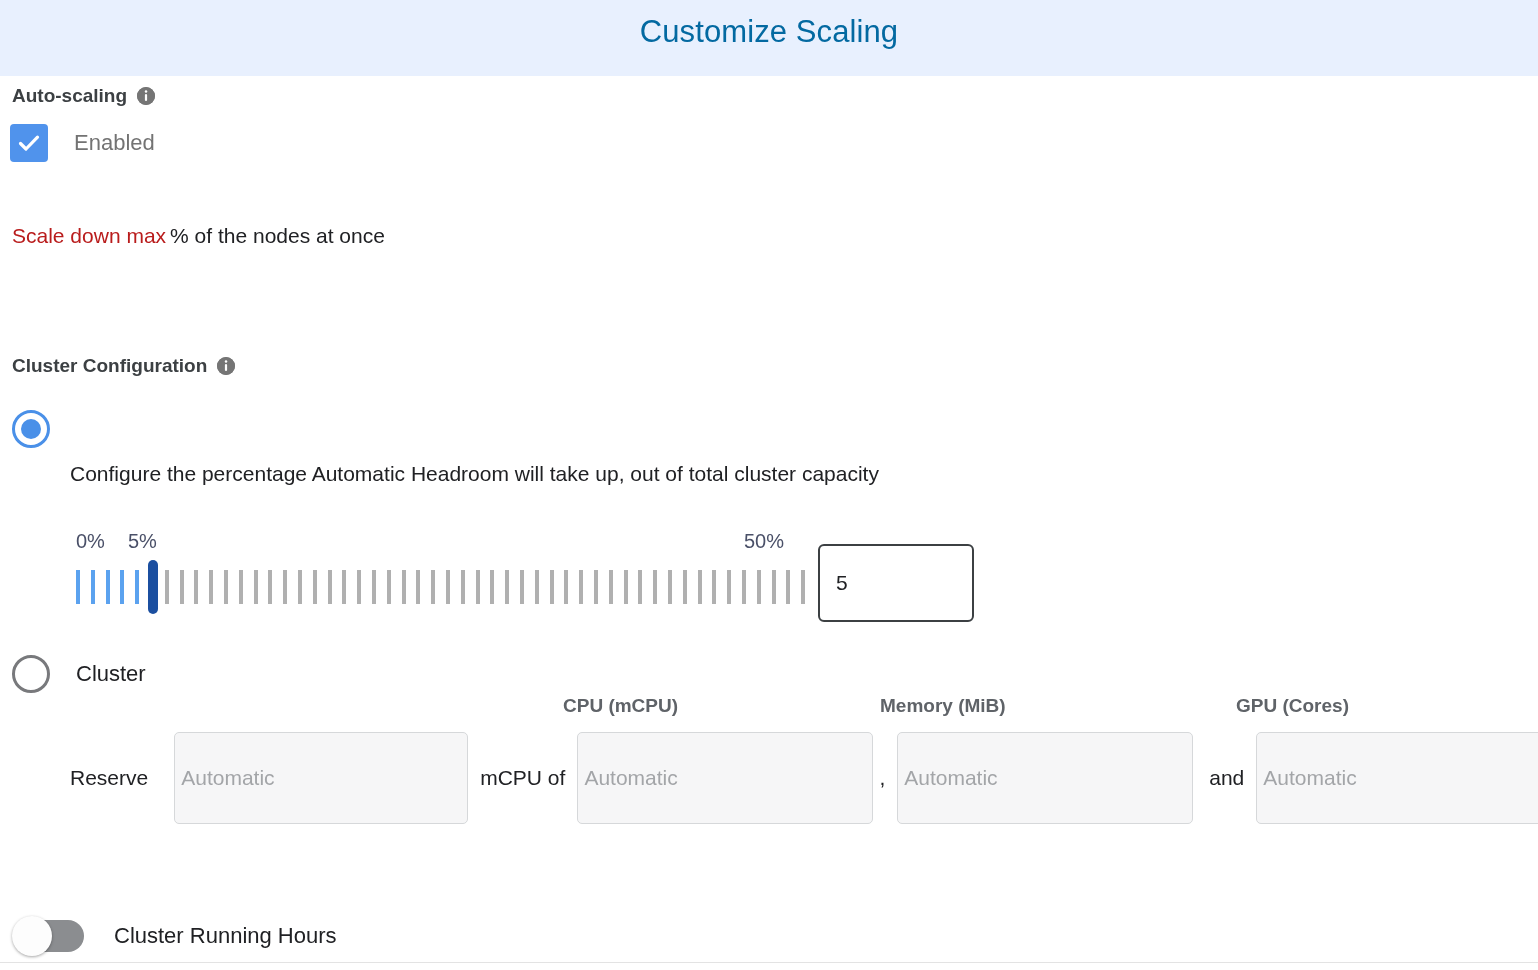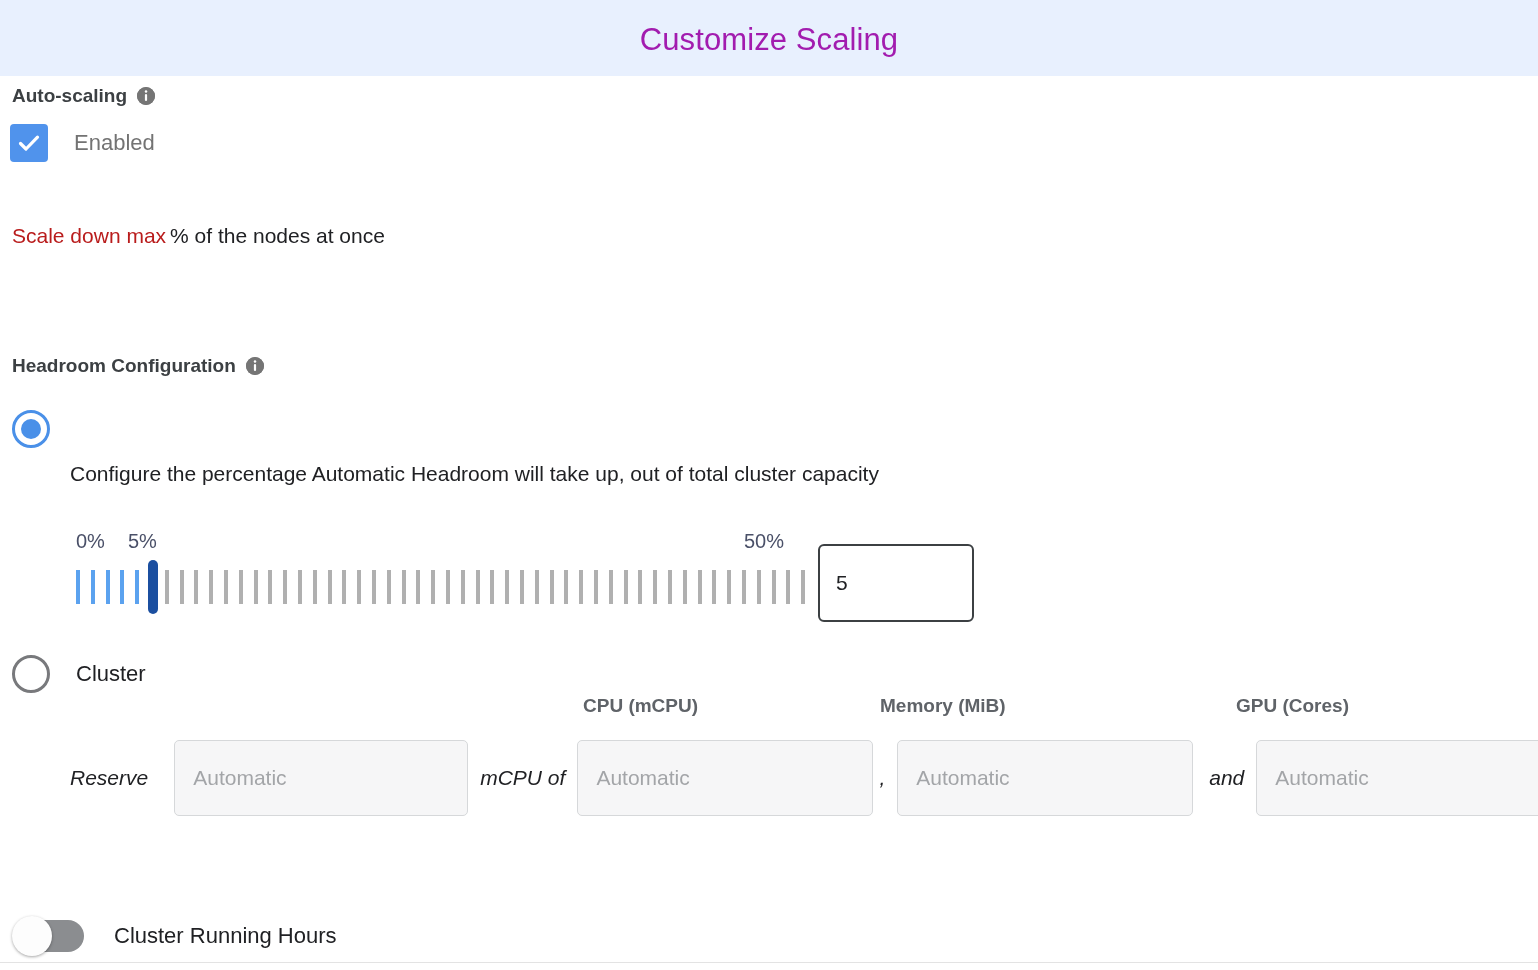--- a/index.html
+++ b/index.html
@@ -23,24 +23,24 @@
     position: absolute;
     left: 0; top: 0;
     width: 1538px;
     height: 76px;
     background: #e8f0fe;
     display: flex;
     align-items: flex-start;
     justify-content: center;
   }
   .dialog-title {
-    margin-top: 20px;
+    margin-top: 12px;
     font-size: 31px;
     font-weight: 400;
-    color: #a21caf;
+    color: #0369a1;
     letter-spacing: 0.1px;
     line-height: 40px;
     text-align: center;
   }
 
   
   .section-label {
     display: flex;
     align-items: center;
     gap: 10px;
@@ -205,46 +205,45 @@
   .reserve-block { position: absolute; left: 0; top: 695px; width: 1538px; }
 
   .field-label {
     position: absolute;
     font-size: 19px;
     font-weight: 700;
     color: #5f6368;
     top: 0;
     white-space: nowrap;
   }
-  #label-cpu { left: 563px; margin-left: 20px; }
+  #label-cpu { left: 563px; }
   #label-memory { left: 880px; }
   #label-gpu { left: 1236px; }
 
   .reserve-row {
     position: absolute;
     left: 70px; top: 45px;
     display: flex;
     align-items: center;
     height: 76px;
   }
   .reserve-row .conn {
     font-size: 21px;
     color: #202124;
     white-space: nowrap;
-    font-style: italic;
   }
   .txt-input {
-    height: 76px;
+    height: 92px;
     border: 1px solid #d6d8da;
     border-radius: 5px;
     background: #f6f6f7;
     font-family: "Liberation Sans", sans-serif;
     font-size: 21px;
     color: #202124;
-    padding: 0 18px;
+    padding: 0 6px;
     outline: none;
   }
   .txt-input::placeholder { color: #a3a5a8; opacity: 1; }
   #input-units { width: 294px; margin-left: 26px; margin-right: 12px; }
   #input-cpu { width: 296px; margin-left: 12px; }
   #input-memory { width: 296px; margin-left: 12px; }
   #input-gpu { width: 296px; margin-left: 12px; }
   .comma { font-size: 21px; margin: 0 0 0 6px; }
   .and-word { margin-left: 16px; }
 
@@ -307,21 +306,21 @@
   </span>
   <span class="checkbox-text">Enabled</span>
 </div>
 
 <div class="scaledown-row">
   <span class="lbl">Scale down max</span>
   <span class="suffix">% of the nodes at once</span>
 </div>
 
 <div class="section-label" id="headroom-label">
-  <span>Headroom Configuration</span>
+  <span>Cluster Configuration</span>
   <span class="info-icon">
     <svg width="18" height="18" viewBox="0 0 18 18" aria-hidden="true">
       <circle cx="9" cy="9" r="9" fill="#757575"></circle>
       <circle cx="9" cy="4.6" r="1.25" fill="#ffffff"></circle>
       <rect x="7.9" y="7" width="2.2" height="7" rx="1.1" fill="#ffffff"></rect>
     </svg>
   </span>
 </div>
 
 <div class="radio-row" id="radio-auto-row">

